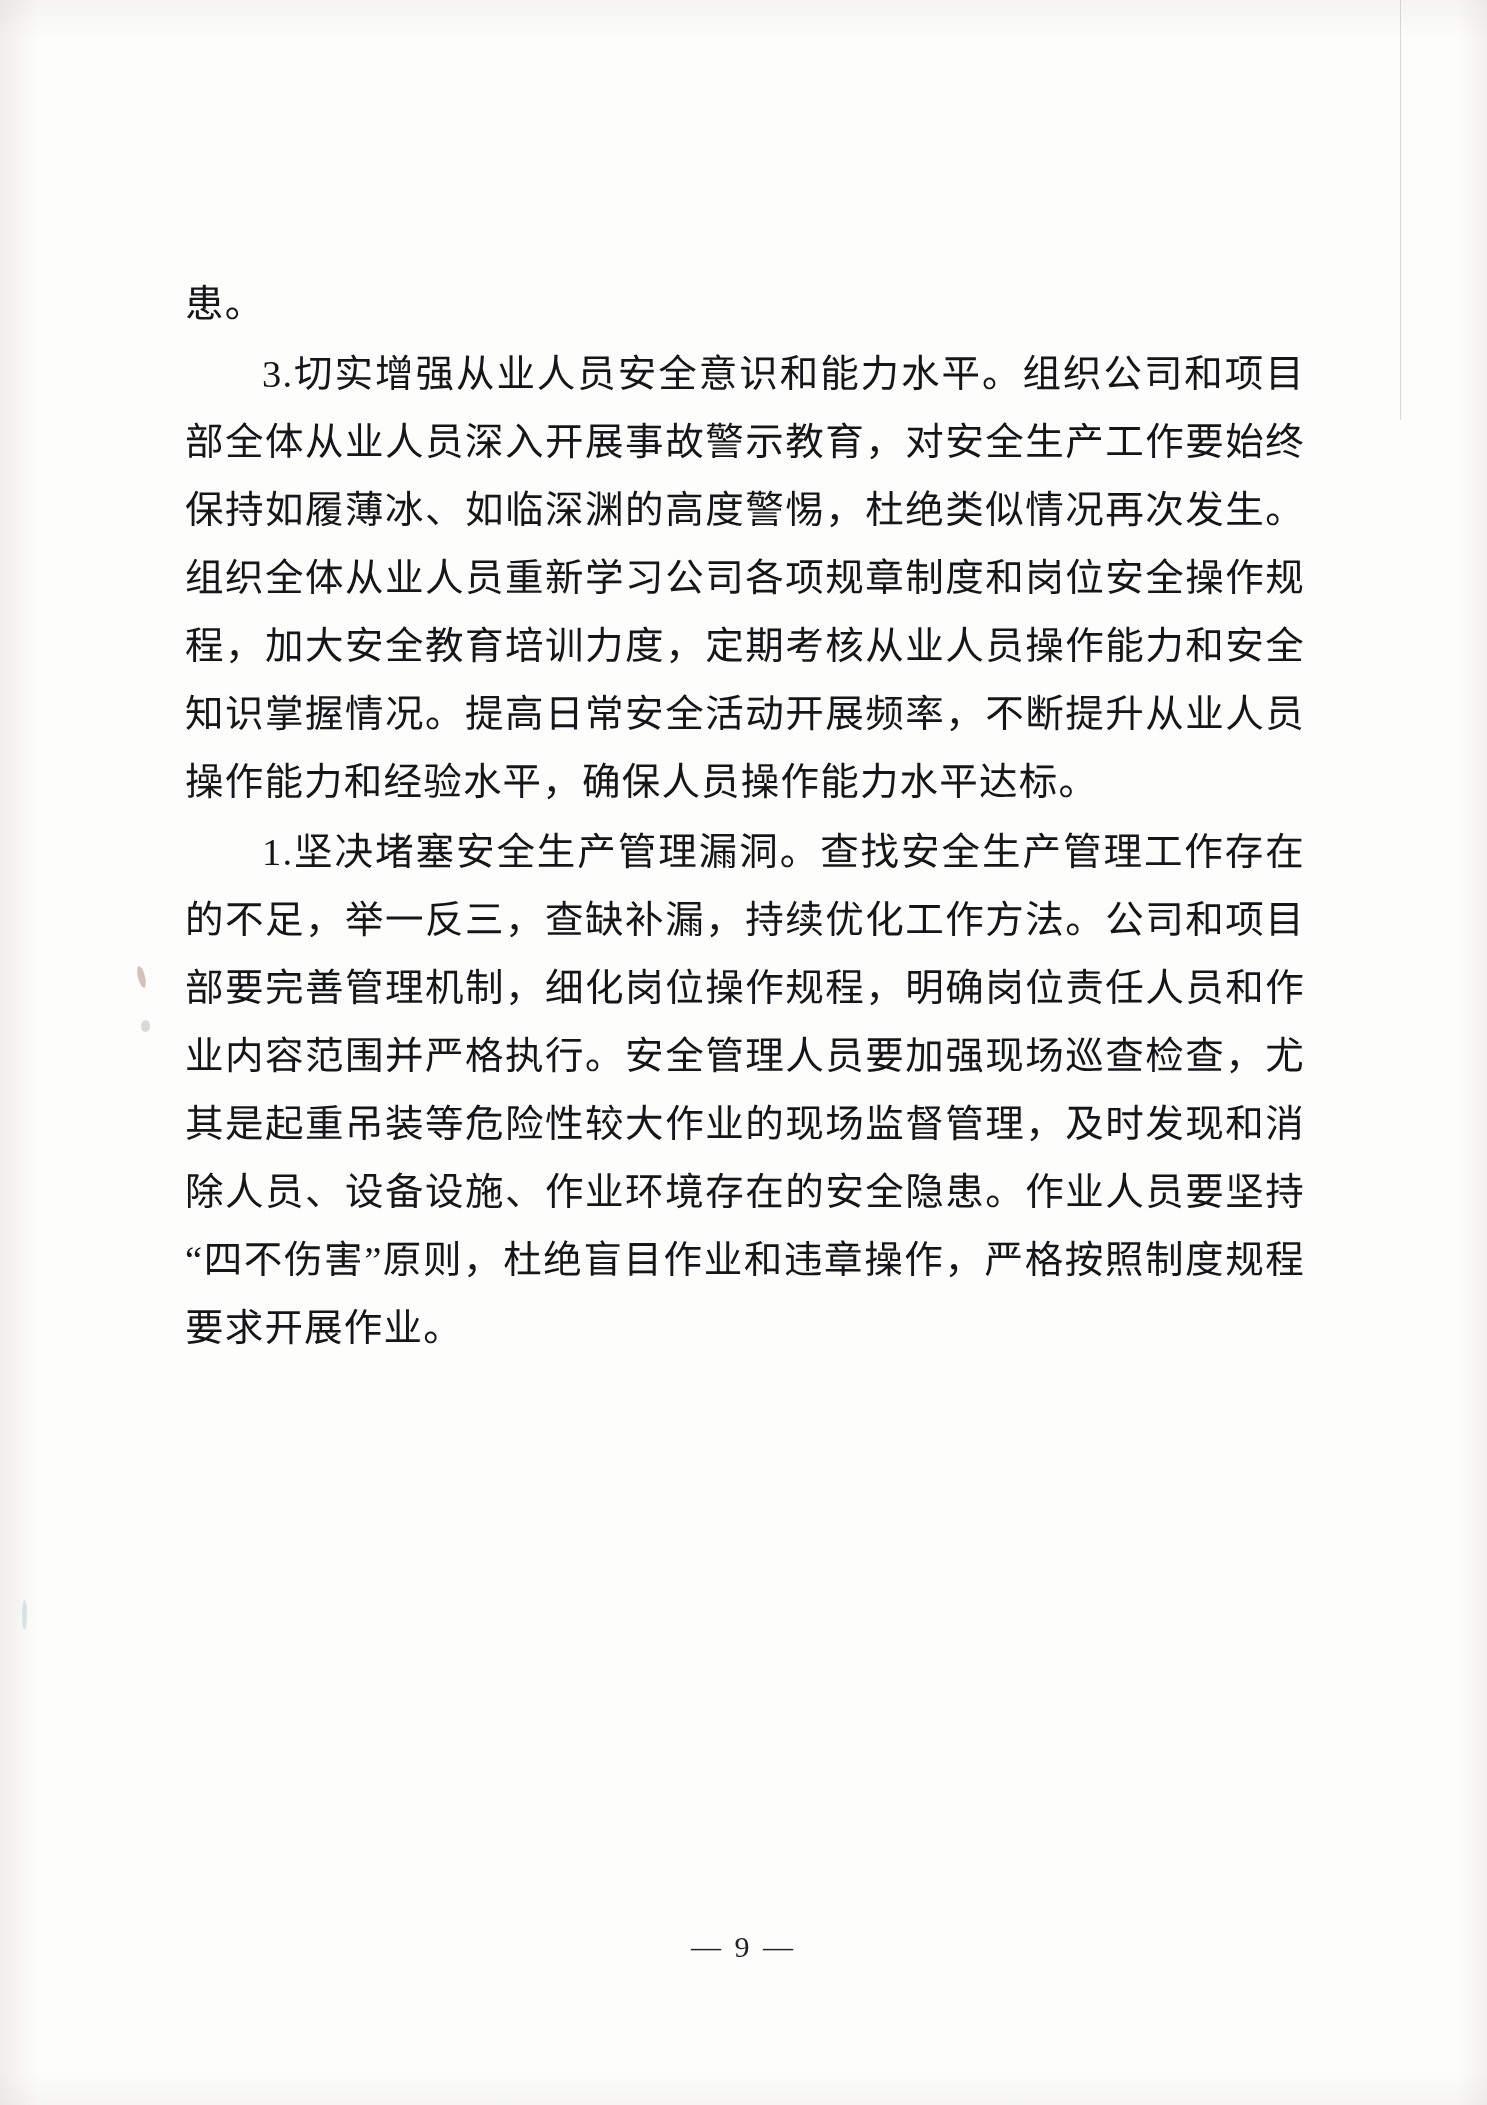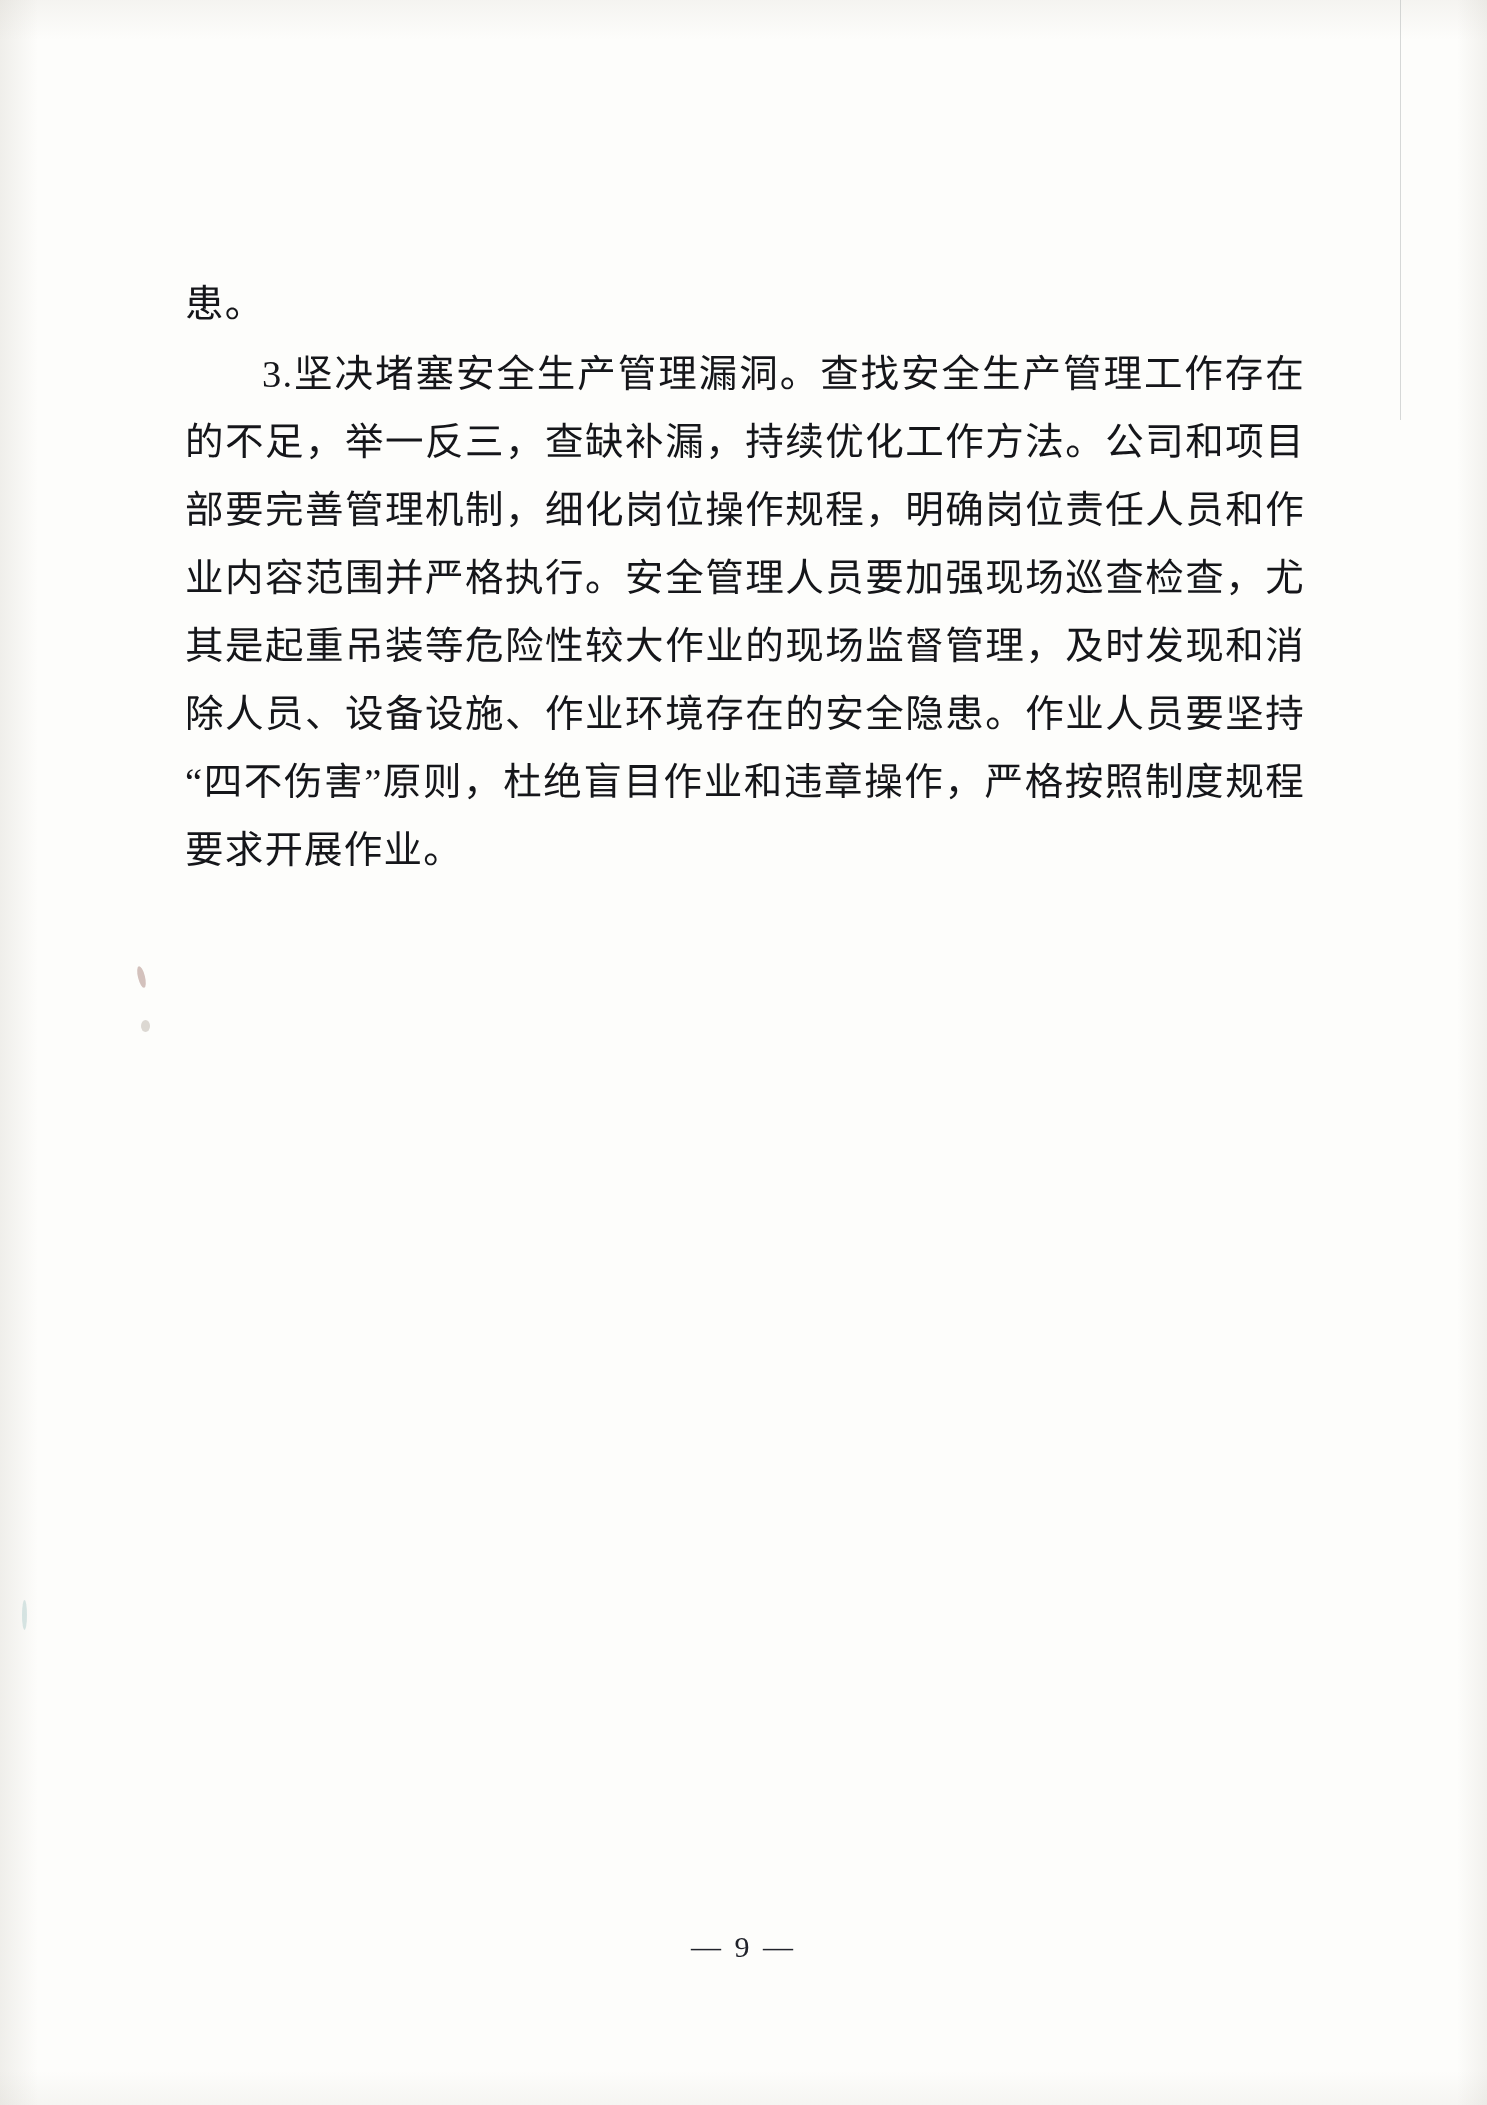--- a/index.html
+++ b/index.html
@@ -80,21 +80,22 @@
 </style>
 </head>
 <body>
 
 <div class="page">
   <div class="paper-tint"></div>
   <div class="edge-line right"></div>
 
   <div class="content">
     <p class="para">患。</p>
-    <p class="para indent">3.坚决堵塞安全生产管理漏洞。查找安全生产管理工作存在的不足，举一反三，查缺补漏，持续优化工作方法。公司和项目部要完善管理机制，细化岗位操作规程，明确岗位责任人员和作业内容范围并严格执行。安全管理人员要加强现场巡查检查，尤其是起重吊装等危险性较大作业的现场监督管理，及时发现和消除人员、设备设施、作业环境存在的安全隐患。作业人员要坚持“四不伤害”原则，杜绝盲目作业和违章操作，严格按照制度规程要求开展作业。</p>
+    <p class="para indent">3.切实增强从业人员安全意识和能力水平。组织公司和项目部全体从业人员深入开展事故警示教育，对安全生产工作要始终保持如履薄冰、如临深渊的高度警惕，杜绝类似情况再次发生。组织全体从业人员重新学习公司各项规章制度和岗位安全操作规程，加大安全教育培训力度，定期考核从业人员操作能力和安全知识掌握情况。提高日常安全活动开展频率，不断提升从业人员操作能力和经验水平，确保人员操作能力水平达标。</p>
+    <p class="para indent">1.坚决堵塞安全生产管理漏洞。查找安全生产管理工作存在的不足，举一反三，查缺补漏，持续优化工作方法。公司和项目部要完善管理机制，细化岗位操作规程，明确岗位责任人员和作业内容范围并严格执行。安全管理人员要加强现场巡查检查，尤其是起重吊装等危险性较大作业的现场监督管理，及时发现和消除人员、设备设施、作业环境存在的安全隐患。作业人员要坚持“四不伤害”原则，杜绝盲目作业和违章操作，严格按照制度规程要求开展作业。</p>
   </div>
 
   <div class="speck s1"></div>
   <div class="speck s2"></div>
   <div class="speck s3"></div>
 
   <div class="page-number">— 9 —</div>
 </div>
 
 </body></html>

